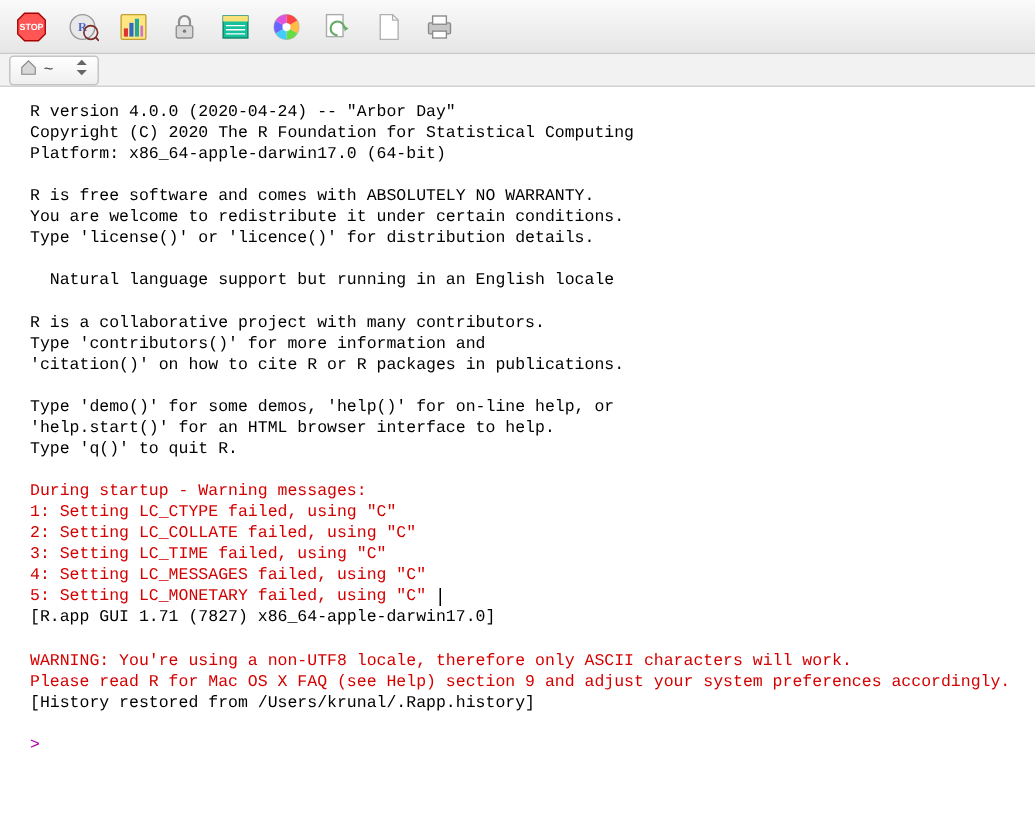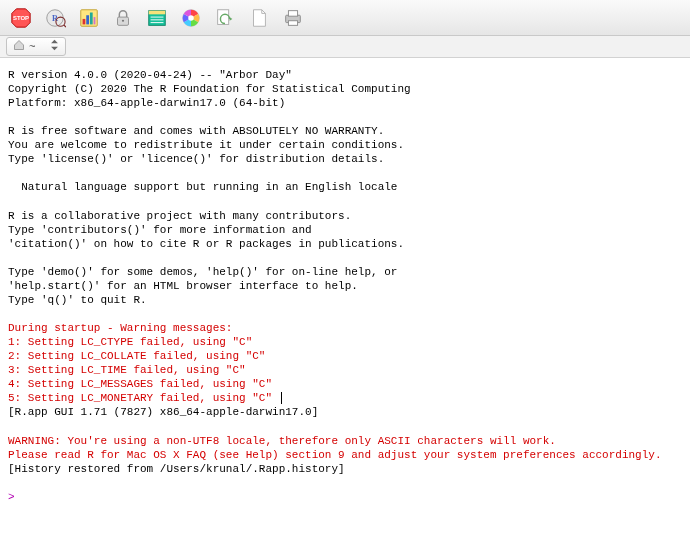--- a/index.html
+++ b/index.html
@@ -47,21 +47,21 @@
     color: #444;
     background: linear-gradient(#fff,#efefef);
     border: 1px solid #c4c4c4;
     border-radius: 3px;
     padding: 1px 6px;
     min-width: 60px;
   }
   .home-icon svg { width: 12px; height: 12px; }
   .chevrons svg { width: 9px; height: 12px; }
   .console {
-    padding: 10px 8px 8px 8px;
+    padding: 10px 8px 8px 20px;
     white-space: pre;
     line-height: 1.28;
     color: #000;
     font-family: "Menlo", "Monaco", "Courier New", monospace;
     font-size: 11px;
     overflow: hidden;
   }
   .red { color: #d40000; font-family: Liberation Mono, monospace; }
   .violet { color: #b100b1; }
   .blank { height: 14px; }

